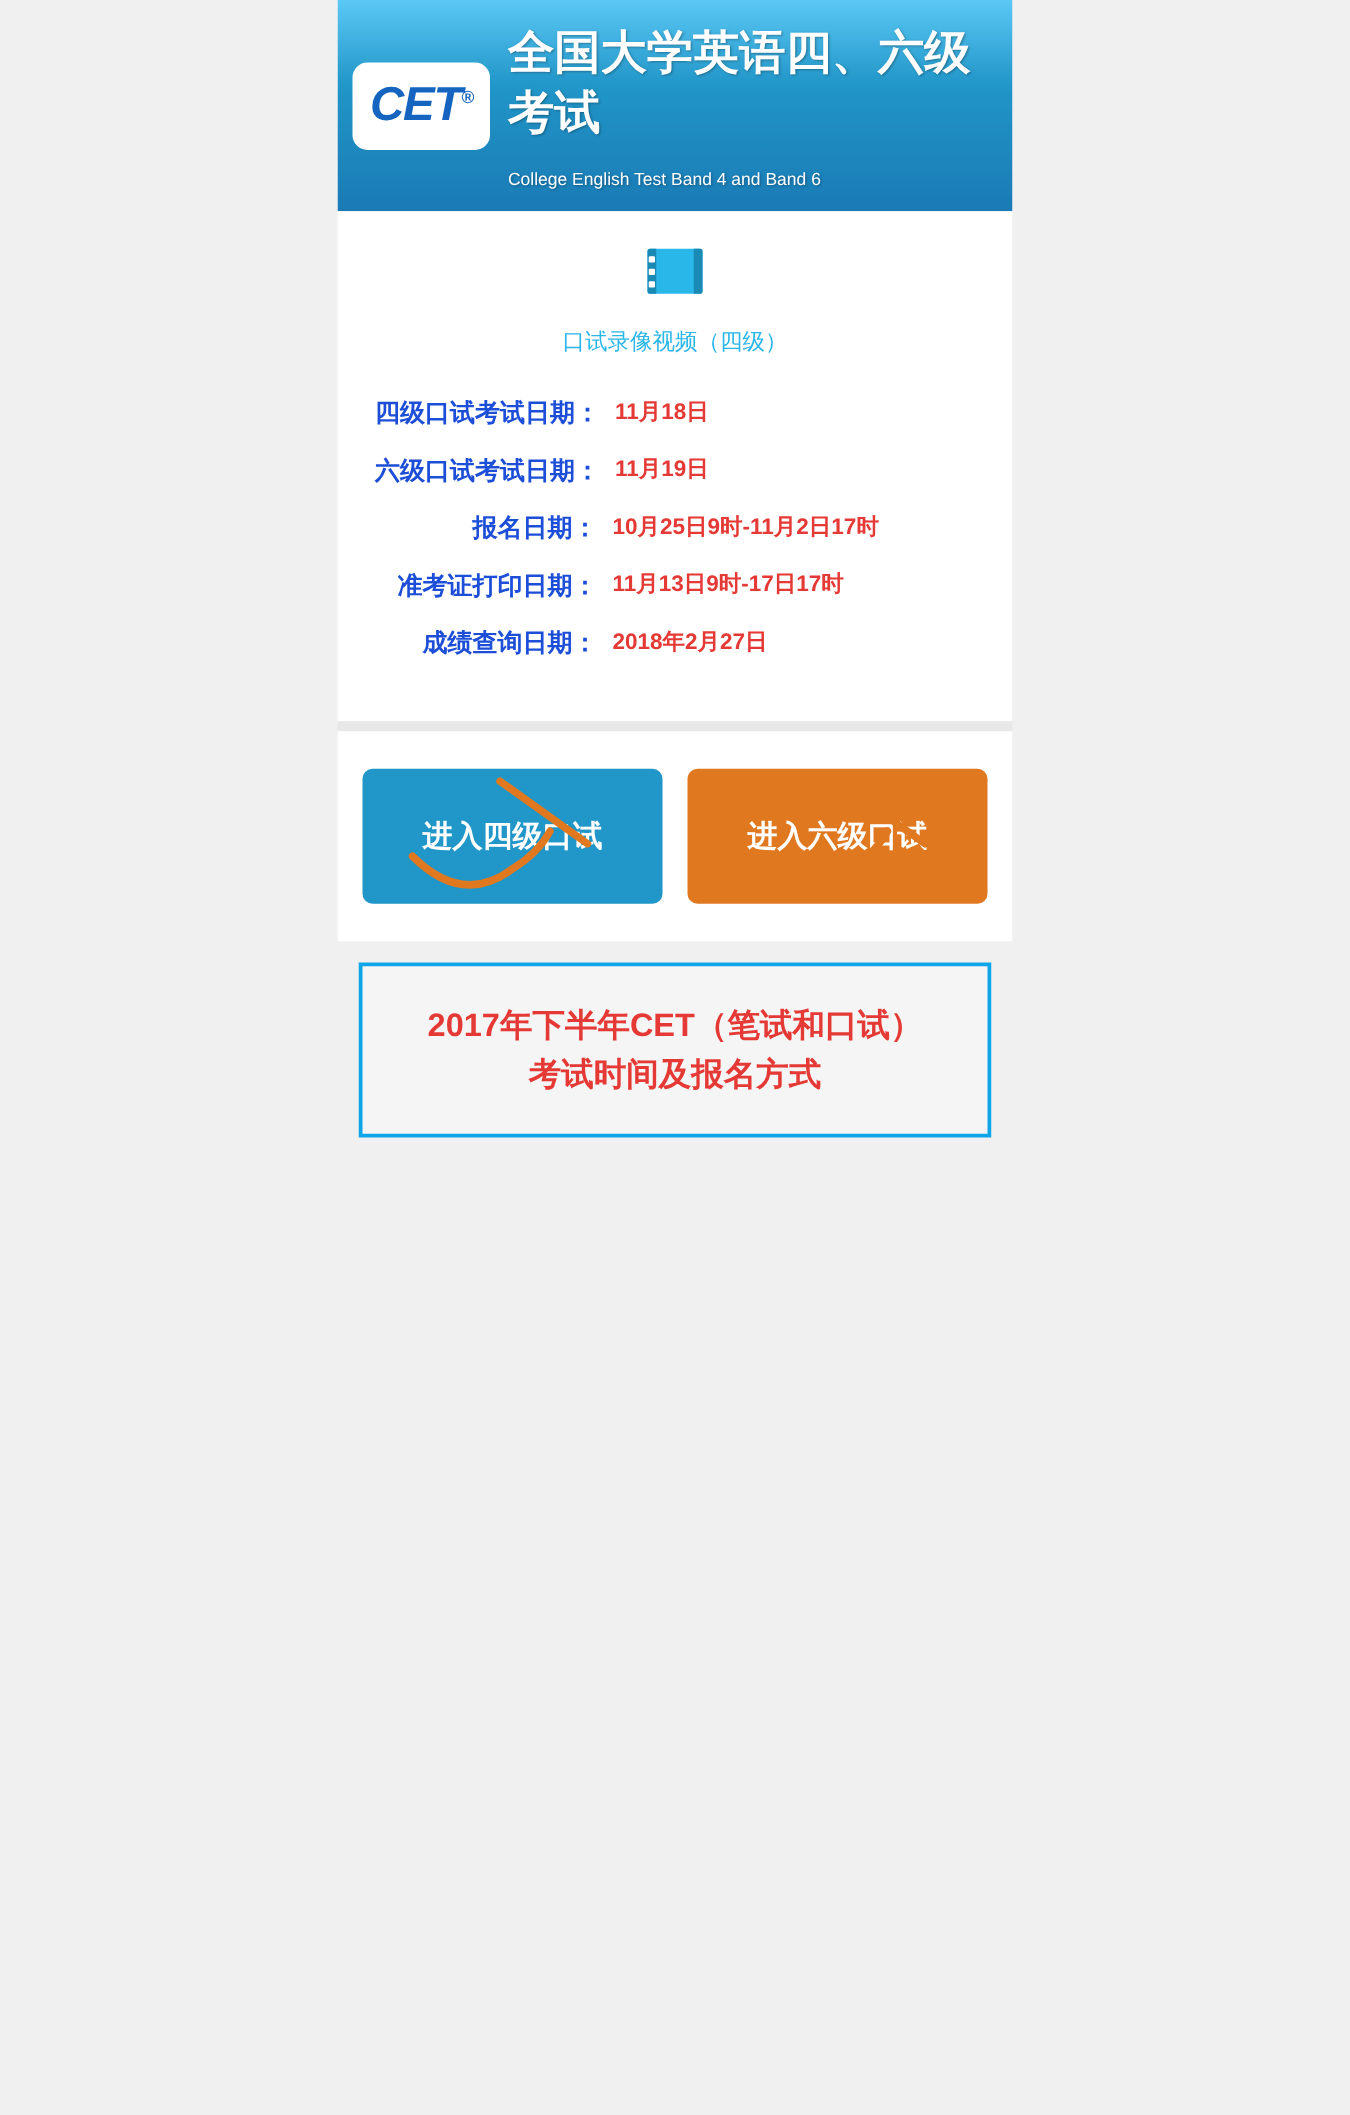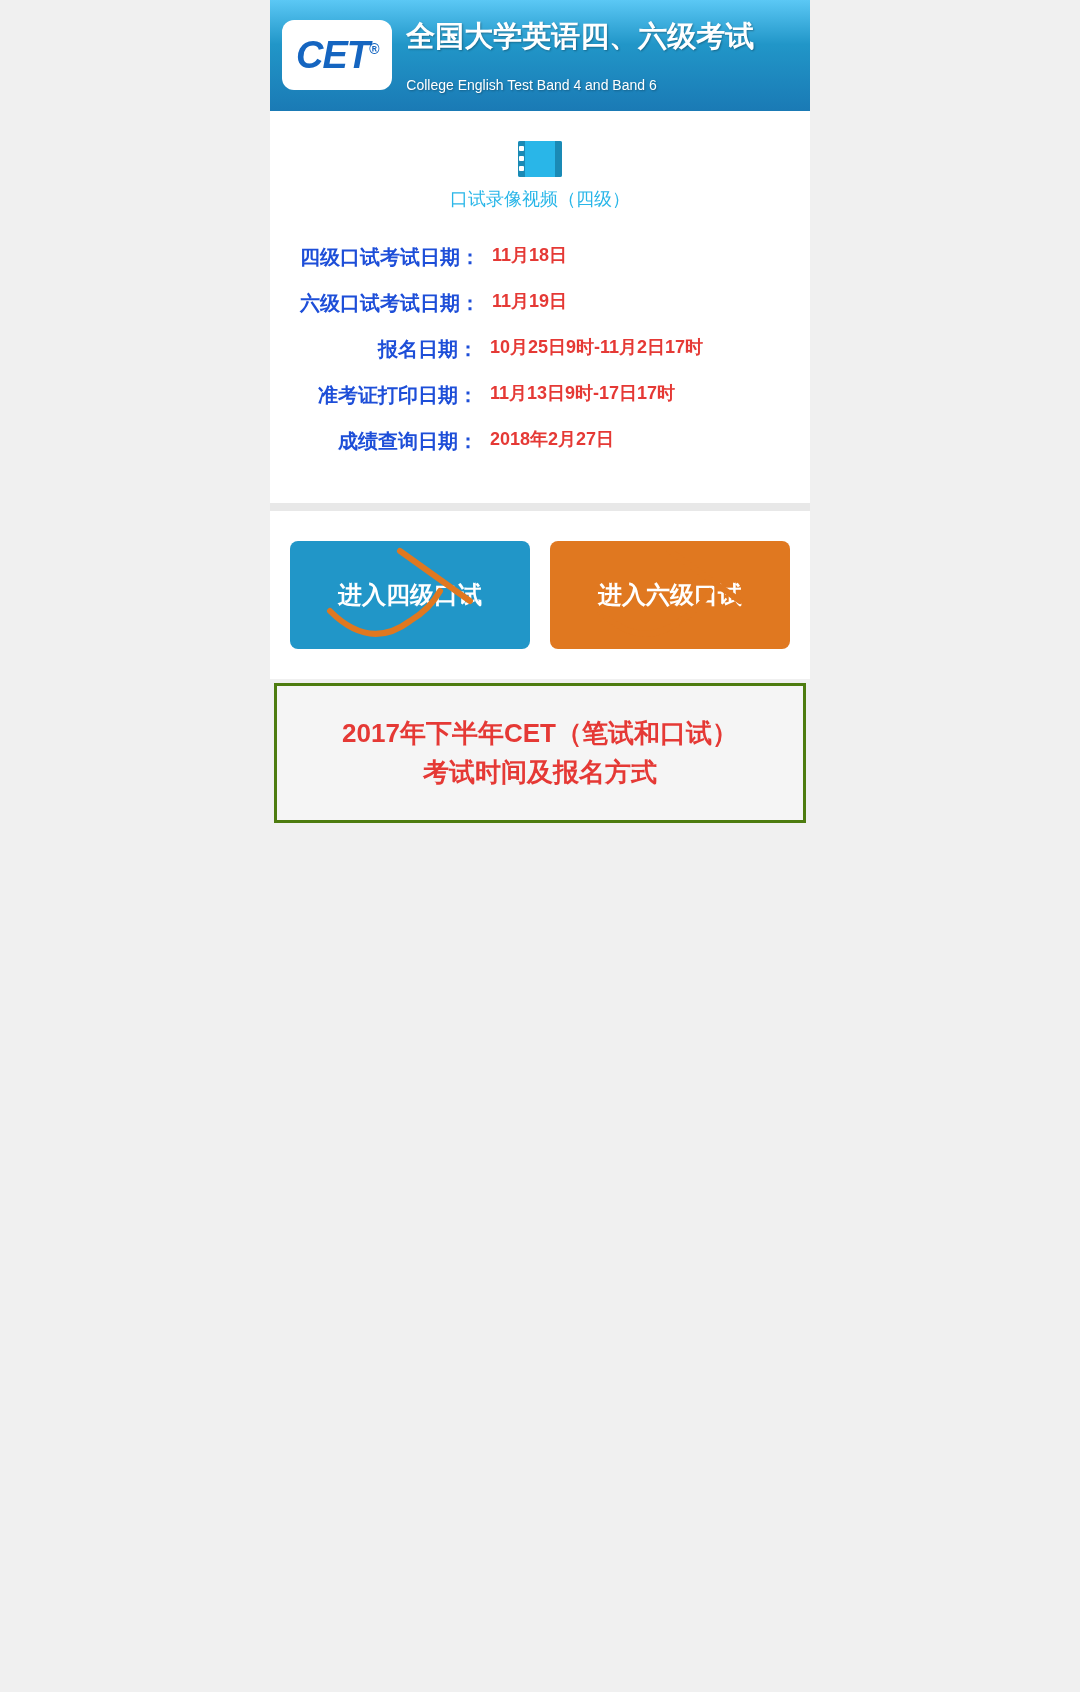--- a/index.html
+++ b/index.html
@@ -44,21 +44,21 @@
       font-size: 14px;
       vertical-align: super;
       color: #1565c0;
     }
 
     .header-text {
       flex: 1;
     }
 
     .header-title-zh {
-      font-size: 29px;
+      font-size: 37px;
       font-weight: bold;
       color: white;
       line-height: 1.3;
       text-shadow: 1px 1px 2px rgba(0,0,0,0.3);
     }
 
     .header-title-en {
       font-size: 14px;
       color: white;
       margin-top: 21px;
@@ -75,21 +75,21 @@
     .video-links {
       display: flex;
       justify-content: space-around;
       margin-bottom: 32px;
     }
 
     .video-link-item {
       display: flex;
       flex-direction: column;
       align-items: center;
-      gap: 10px;
+      gap: 26px;
       cursor: pointer;
     }
 
     .video-icon {
       width: 44px;
       height: 36px;
       position: relative;
     }
 
     .film-strip {
@@ -221,22 +221,22 @@
 
     
     .deco-svg {
       position: absolute;
       pointer-events: none;
     }
 
     
     .bottom-banner {
       background: #f5f5f5;
-      border: 3px solid #4d7c0f;
-      margin: 4px;
+      border: 3px solid #0ea5e9;
+      margin: 17px;
       padding: 28px 20px;
       text-align: center;
     }
 
     .bottom-banner-text {
       font-size: 26px;
       font-weight: bold;
       color: #e53935;
       line-height: 1.5;
     }

